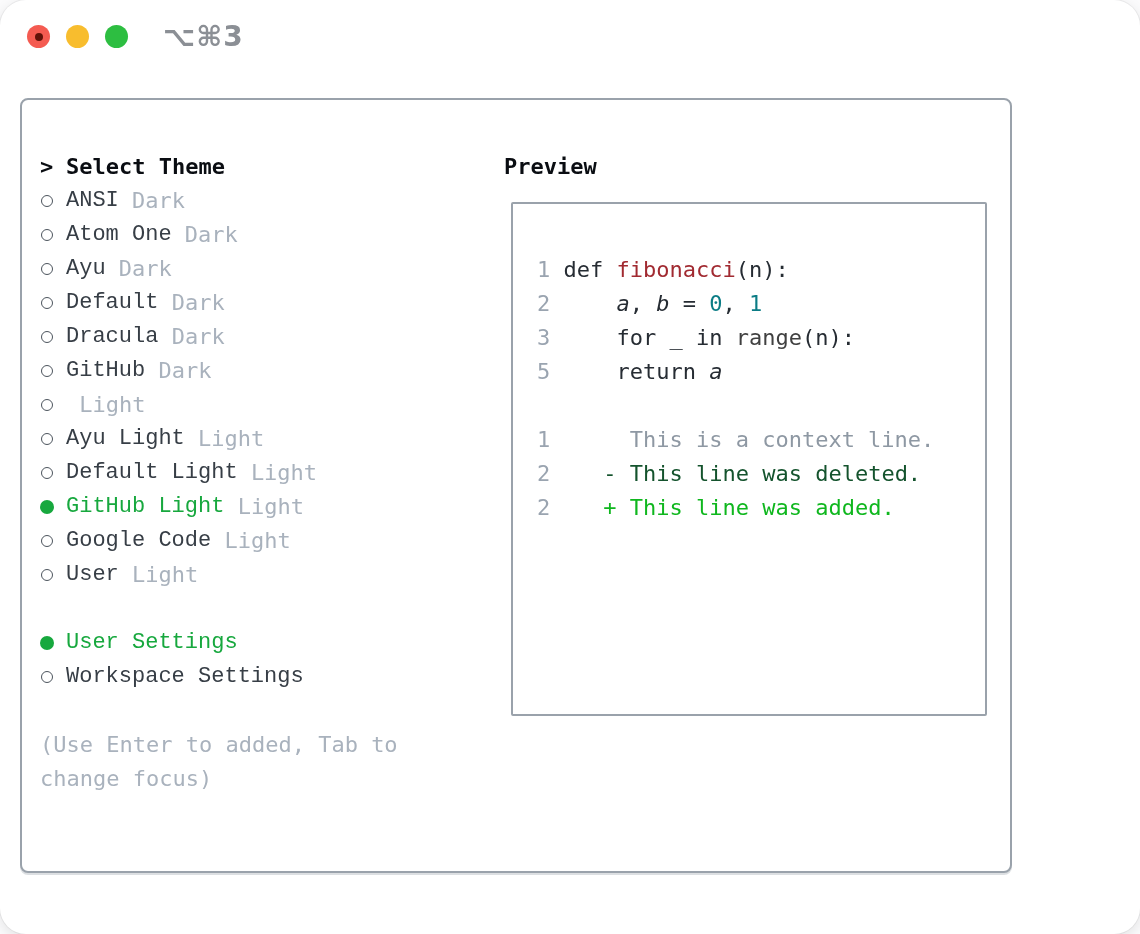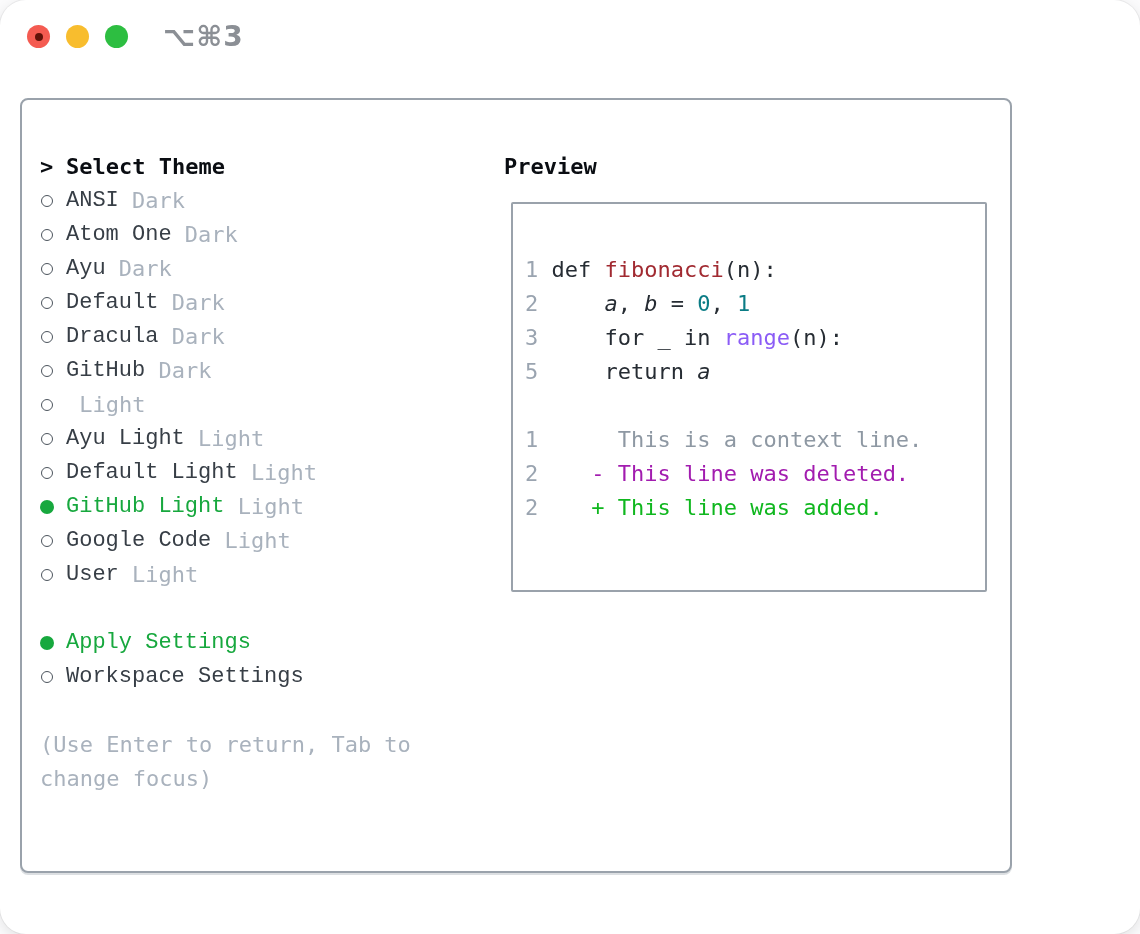--- a/index.html
+++ b/index.html
@@ -38,33 +38,33 @@
   .circle { width:12px; height:12px; border:1.75px solid #4c545d; border-radius:50%; margin-left:1px; }
   .circle.filled { width:14px; height:14px; border:none; background:#17a83e; margin-left:0; }
   .name { color:#373e46;font-family:Liberation Mono, monospace; }
   .name.sel { color:#17a83e; }
   .tag { color:#a9b2bd; margin-left:1ch; }
   .spacer { height:34px; }
   .help-line { height:34px; line-height:34px; color:#a9b2bd; white-space:pre; }
   
   .preview-title { position:absolute; left:482px; top:50px; height:34px; line-height:34px; font-size:22px; font-weight:bold; color:#0a0d12;text-align:center; }
   .preview-box {
-    position:absolute; left:489px; top:102px; width:476px; height:390px;
+    position:absolute; left:489px; top:102px; width:476px; height:514px;
     border:2px solid #9aa2ab; border-radius:2px; background:#ffffff;
-    padding:49px 12px; overflow:hidden;
+    padding:49px 24px; overflow:hidden;
   }
   .code-line { height:34px; line-height:34px; font-size:22px; white-space:pre; }
   .lnum { display:inline-block; width:2ch; color:#9aa4b0; }
   .c-plain  { color:#262c33; }
   .c-func   { color:#a12a31; }
   .c-number { color:#0b7c85; }
-  .c-call   { color:#8b5cf6; }
+  .c-call   { color:#404040; }
   .c-var    { color:#262c33; font-style:italic; }
   .c-ctx    { color:#8e98a3; }
-  .c-del    { color:#a21caf; }
+  .c-del    { color:#14532d; }
   .c-add    { color:#0fb71e; }
 </style>
 </head>
 <body>
 
 <div class="window">
   <div class="titlebar">
     <span class="tl red">
         <span class="dot"></span>
       </span>
@@ -93,28 +93,28 @@
           <div class="row"><span class="marker"><span class="circle"></span></span><span class="name">Default Light</span><span class="tag">Light</span></div>
           <div class="row"><span class="marker"><span class="circle filled"></span></span><span class="name sel">GitHub Light</span><span class="tag">Light</span></div>
           <div class="row"><span class="marker"><span class="circle"></span></span><span class="name">Google Code</span><span class="tag">Light</span></div>
           <div class="row"><span class="marker"><span class="circle"></span></span><span class="name">User</span><span class="tag">Light</span></div>
         </div>
 
       <div class="spacer"></div>
 
 
       <div id="apply-list">
-          <div class="row"><span class="marker"><span class="circle filled"></span></span><span class="name sel">Apply Settings</span></div>
+          <div class="row"><span class="marker"><span class="circle filled"></span></span><span class="name sel">User Settings</span></div>
           <div class="row"><span class="marker"><span class="circle"></span></span><span class="name">Workspace Settings</span></div>
         </div>
 
       <div class="spacer"></div>
 
       <div id="help-lines">
-          <div class="help-line">(Use Enter to return, Tab to</div>
+          <div class="help-line">(Use Enter to added, Tab to</div>
           <div class="help-line">change focus)</div>
         </div>
     </div>
 
     <div class="preview-title">Preview</div>
 
     <div class="preview-box">
       <div id="preview-code">
           <div class="code-line"><span class="lnum">1</span><span class="c-plain">def </span><span class="c-func">fibonacci</span><span class="c-plain">(n):</span></div>
           <div class="code-line"><span class="lnum">2</span><span class="c-plain">    </span><span class="c-var">a</span><span class="c-plain">, </span><span class="c-var">b</span><span class="c-plain"> = </span><span class="c-number">0</span><span class="c-plain">, </span><span class="c-number">1</span></div>

